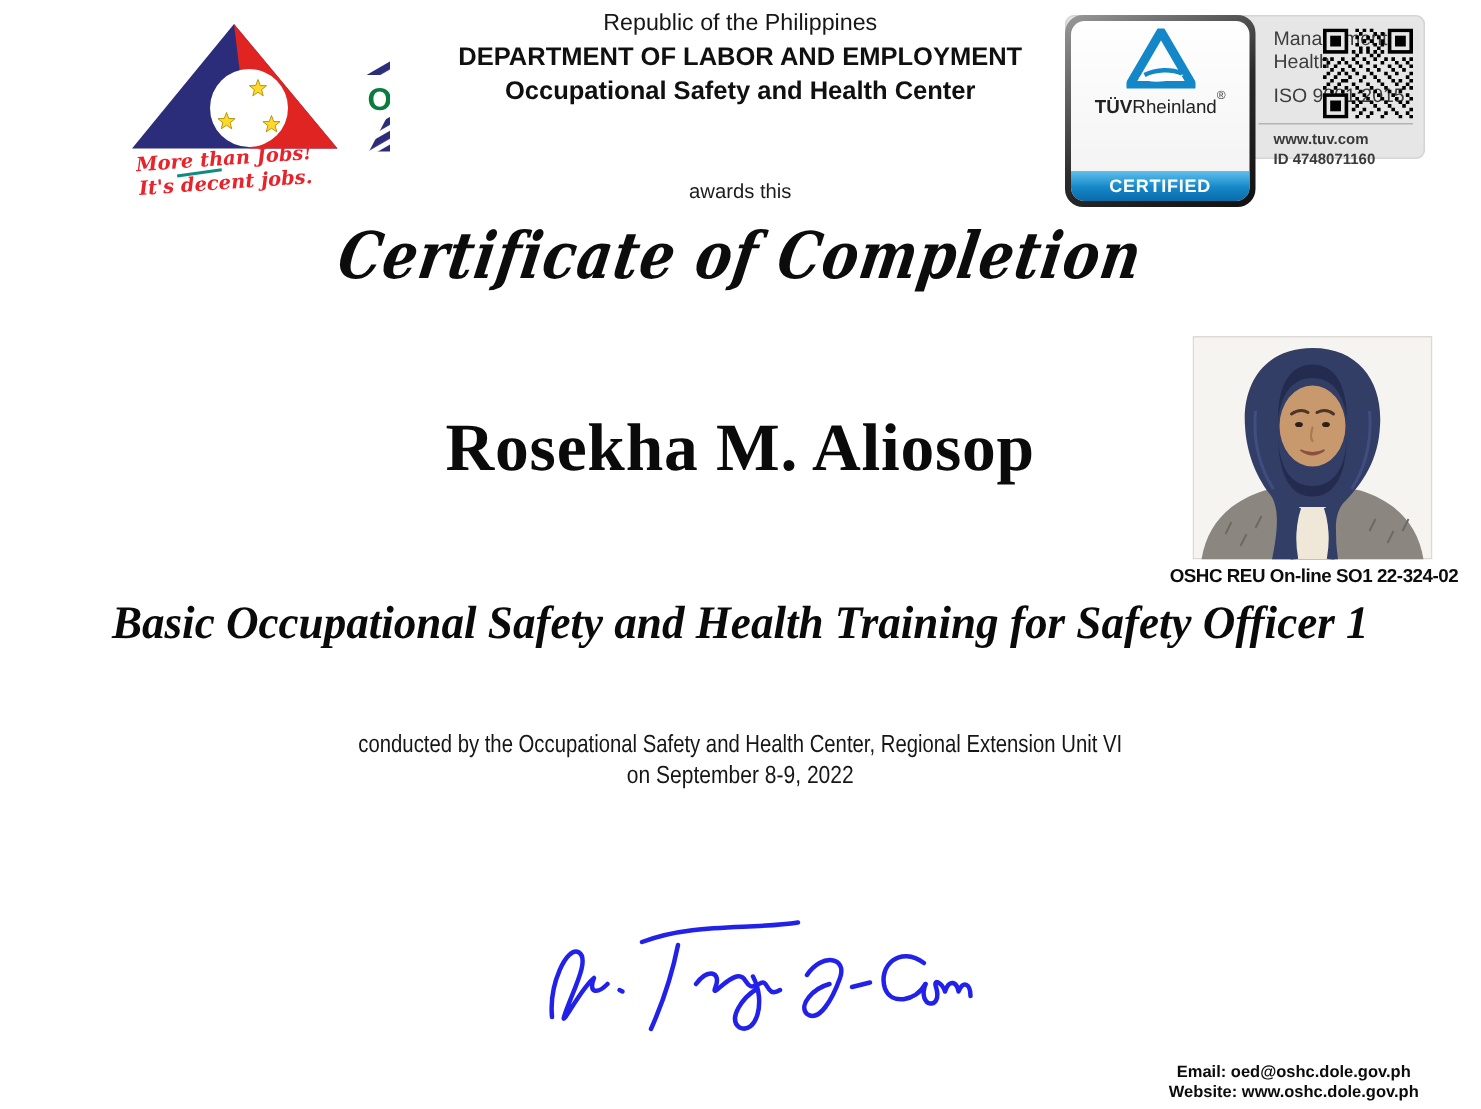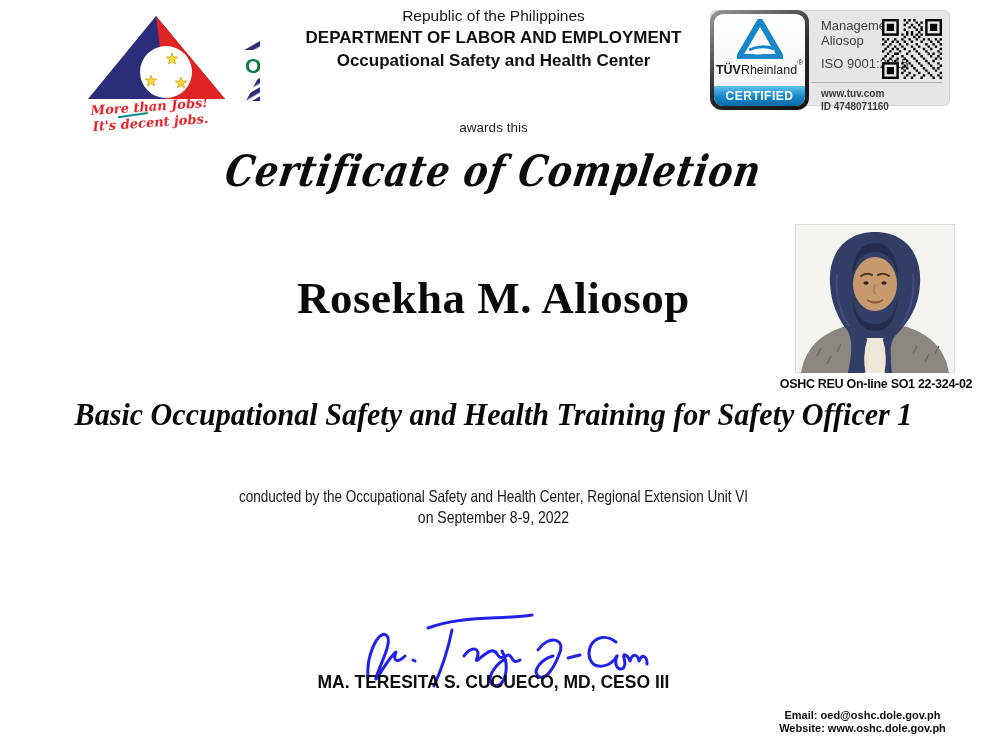--- a/index.html
+++ b/index.html
@@ -19,21 +19,21 @@
   .dole-logo{left:84px;top:4px;width:176px;height:98px;}
   .logo-tagline{
     left:80px;top:99px;width:140px;text-align:center;
     color:#e8232a;font-family:"DejaVu Serif",serif;font-style:italic;font-weight:bold;
     font-size:13px;line-height:1.25;transform:rotate(-4deg);
   }
   .tagline-underline{position:absolute;left:38px;top:14px;width:30px;height:2px;background:#0f8b84;transform:rotate(-4deg);}
 
   
   .tuv-badge{left:710px;top:10px;width:240px;height:96px;background:#e6e6e6;border-radius:6px;display:flex;box-shadow:0 0 0 1px #d4d4d4 inset;}
-  .tuv-seal{position:relative;width:95px;height:96px;border-radius:12px;background:linear-gradient(150deg,#9a9a9a,#2a2a2a 55%,#111);padding:2px;flex:none;}
+  .tuv-seal{position:relative;width:95px;height:96px;border-radius:12px;background:linear-gradient(150deg,#9a9a9a,#2a2a2a 55%,#111);padding:16px;flex:none;}
   .tuv-seal-inner{position:absolute;left:4px;top:4px;right:4px;bottom:4px;background:linear-gradient(180deg,#ffffff,#f2f2f2);border-radius:9px;overflow:hidden;text-align:center;}
   .tuv-tri{margin-top:5px;}
   .tuv-brand{font-size:12.5px;color:#222;line-height:1;margin-top:1px;white-space:nowrap;}
   .tuv-brand b{font-weight:bold;}
   .tuv-reg{font-size:8px;vertical-align:top;position:relative;top:-5px;color:#333;}
   .tuv-cert-bar{position:absolute;left:0;right:0;bottom:0;height:20px;background:linear-gradient(180deg,#5fc0ec,#1487c8 55%,#0b6aa8);color:#fff;font-weight:bold;font-size:12px;letter-spacing:.5px;line-height:20px;text-align:center;}
   .tuv-info{position:relative;flex:1;padding:8px 6px 0 12px;color:#3d3d3d;}
   .tuv-sys{font-size:13px;line-height:1.18;}
   .tuv-iso{font-size:13px;margin-top:7px;}
   .tuv-divider{position:absolute;left:2px;right:8px;top:72px;height:1px;background:#b3b3b3;}
@@ -122,21 +122,21 @@
           <path d="M8,33 C16,28 30,28 38,31 C30,36 16,37 8,33 Z" fill="#ffffff"></path>
           <path d="M12,31 C20,27 30,27 37,30" fill="none" stroke="#1487c8" stroke-width="3"></path>
         </svg>
         <div class="tuv-brand"><b>TÜV</b><span>Rheinland</span><span class="tuv-reg">®</span></div>
         <div class="tuv-cert-bar">CERTIFIED</div>
       </div>
     </div>
     <div class="tuv-info">
       <div class="tuv-sys">
         <div>Management</div>
-        <div>Aliosop</div>
+        <div>Health</div>
       </div>
       <div class="tuv-iso">ISO 9001:2015</div>
       <div class="tuv-divider"></div>
       <div class="tuv-small">
         <div>www.tuv.com</div>
         <div>ID  4748071160</div>
       </div>
       <svg class="tuv-qr" width="60" height="60" viewBox="0 0 25 25">
         <rect x="0" y="0" width="7" height="7" fill="#000"></rect>
           <rect x="1" y="1" width="5" height="5" fill="#e6e6e6"></rect>
@@ -196,20 +196,19 @@
         <path d="M100,24 C96,44 90,62 82,80"></path>
         <path d="M112,50 C120,39 129,42 125,52 C122,60 131,47 139,45 C147,43 144,56 154,50 C161,45 158,60 168,54"></path>
         <path d="M150,45 C159,62 152,84 141,79 C133,73 143,59 153,53"></path>
         <path d="M186,44 C196,29 213,32 208,46 C203,60 194,76 186,70 C180,64 190,53 201,50"></path>
         <path d="M216,52 L228,49"></path>
         <path d="M264,36 C248,24 233,38 238,53 C242,64 258,62 265,50"></path>
         <path d="M265,50 C259,66 277,68 272,52 C270,46 276,49 278,55 C281,46 286,49 287,55 C290,47 295,50 295,58"></path>
       </g>
     </svg>
   </div>
-  <div class="abs cw sig-name">MA. TERESITA S. CUCUECO, MD, CESO III</div>
 
   <div class="abs footer">
     <div>Email: oed@oshc.dole.gov.ph</div>
     <div>Website: www.oshc.dole.gov.ph</div>
   </div>
 
 </div>
 
 </body></html>

